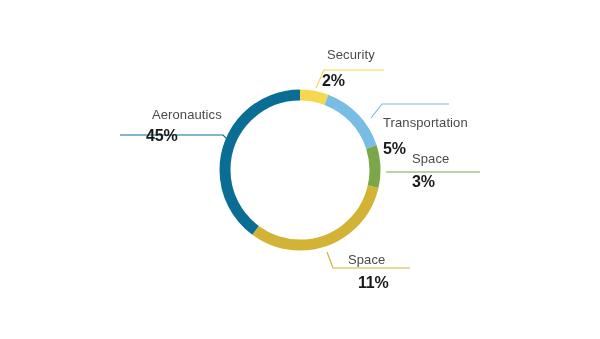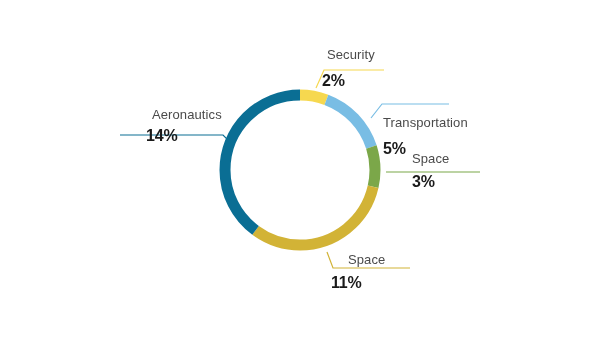--- a/index.html
+++ b/index.html
@@ -49,21 +49,21 @@
   #callout-security .cat-label { position: absolute; left: 27px;  top: 0px; }
   #callout-security .pct-label { position: absolute; left: 22px;  top: 25px; }
 
   #callout-transportation .cat-label { position: absolute; left: 8px; top: 0px; }
   #callout-transportation .pct-label { position: absolute; left: 8px; top: 25px; }
 
   #callout-energy .cat-label { position: absolute; left: 12px; top: 0px; }
   #callout-energy .pct-label { position: absolute; left: 12px; top: 22px; }
 
   #callout-space .cat-label { position: absolute; left: 18px; top: 0px; }
-  #callout-space .pct-label { position: absolute; left: 1px; top: 22px; }
+  #callout-space .pct-label { position: absolute; left: 28px; top: 22px; }
 
   #callout-aeronautics .cat-label { position: absolute; left: 33px; top: 0px; }
   #callout-aeronautics .pct-label { position: absolute; left: 27px; top: 20px; }
 </style>
 </head>
 <body>
 
 <div id="chart-root">
 
   <svg id="donut-svg" viewBox="0 0 600 339">
@@ -107,16 +107,16 @@
     <span class="pct-label">3%</span>
   </div>
 
   <div class="callout" id="callout-space" style="left:330px; top:253px; width:110px; height:42px;">
     <span class="cat-label">Space</span>
     <span class="pct-label">11%</span>
   </div>
 
   <div class="callout" id="callout-aeronautics" style="left:119px; top:108px; width:120px; height:42px;">
     <span class="cat-label">Aeronautics</span>
-    <span class="pct-label">14%</span>
+    <span class="pct-label">45%</span>
   </div>
 
 </div>
 
 </body></html>

